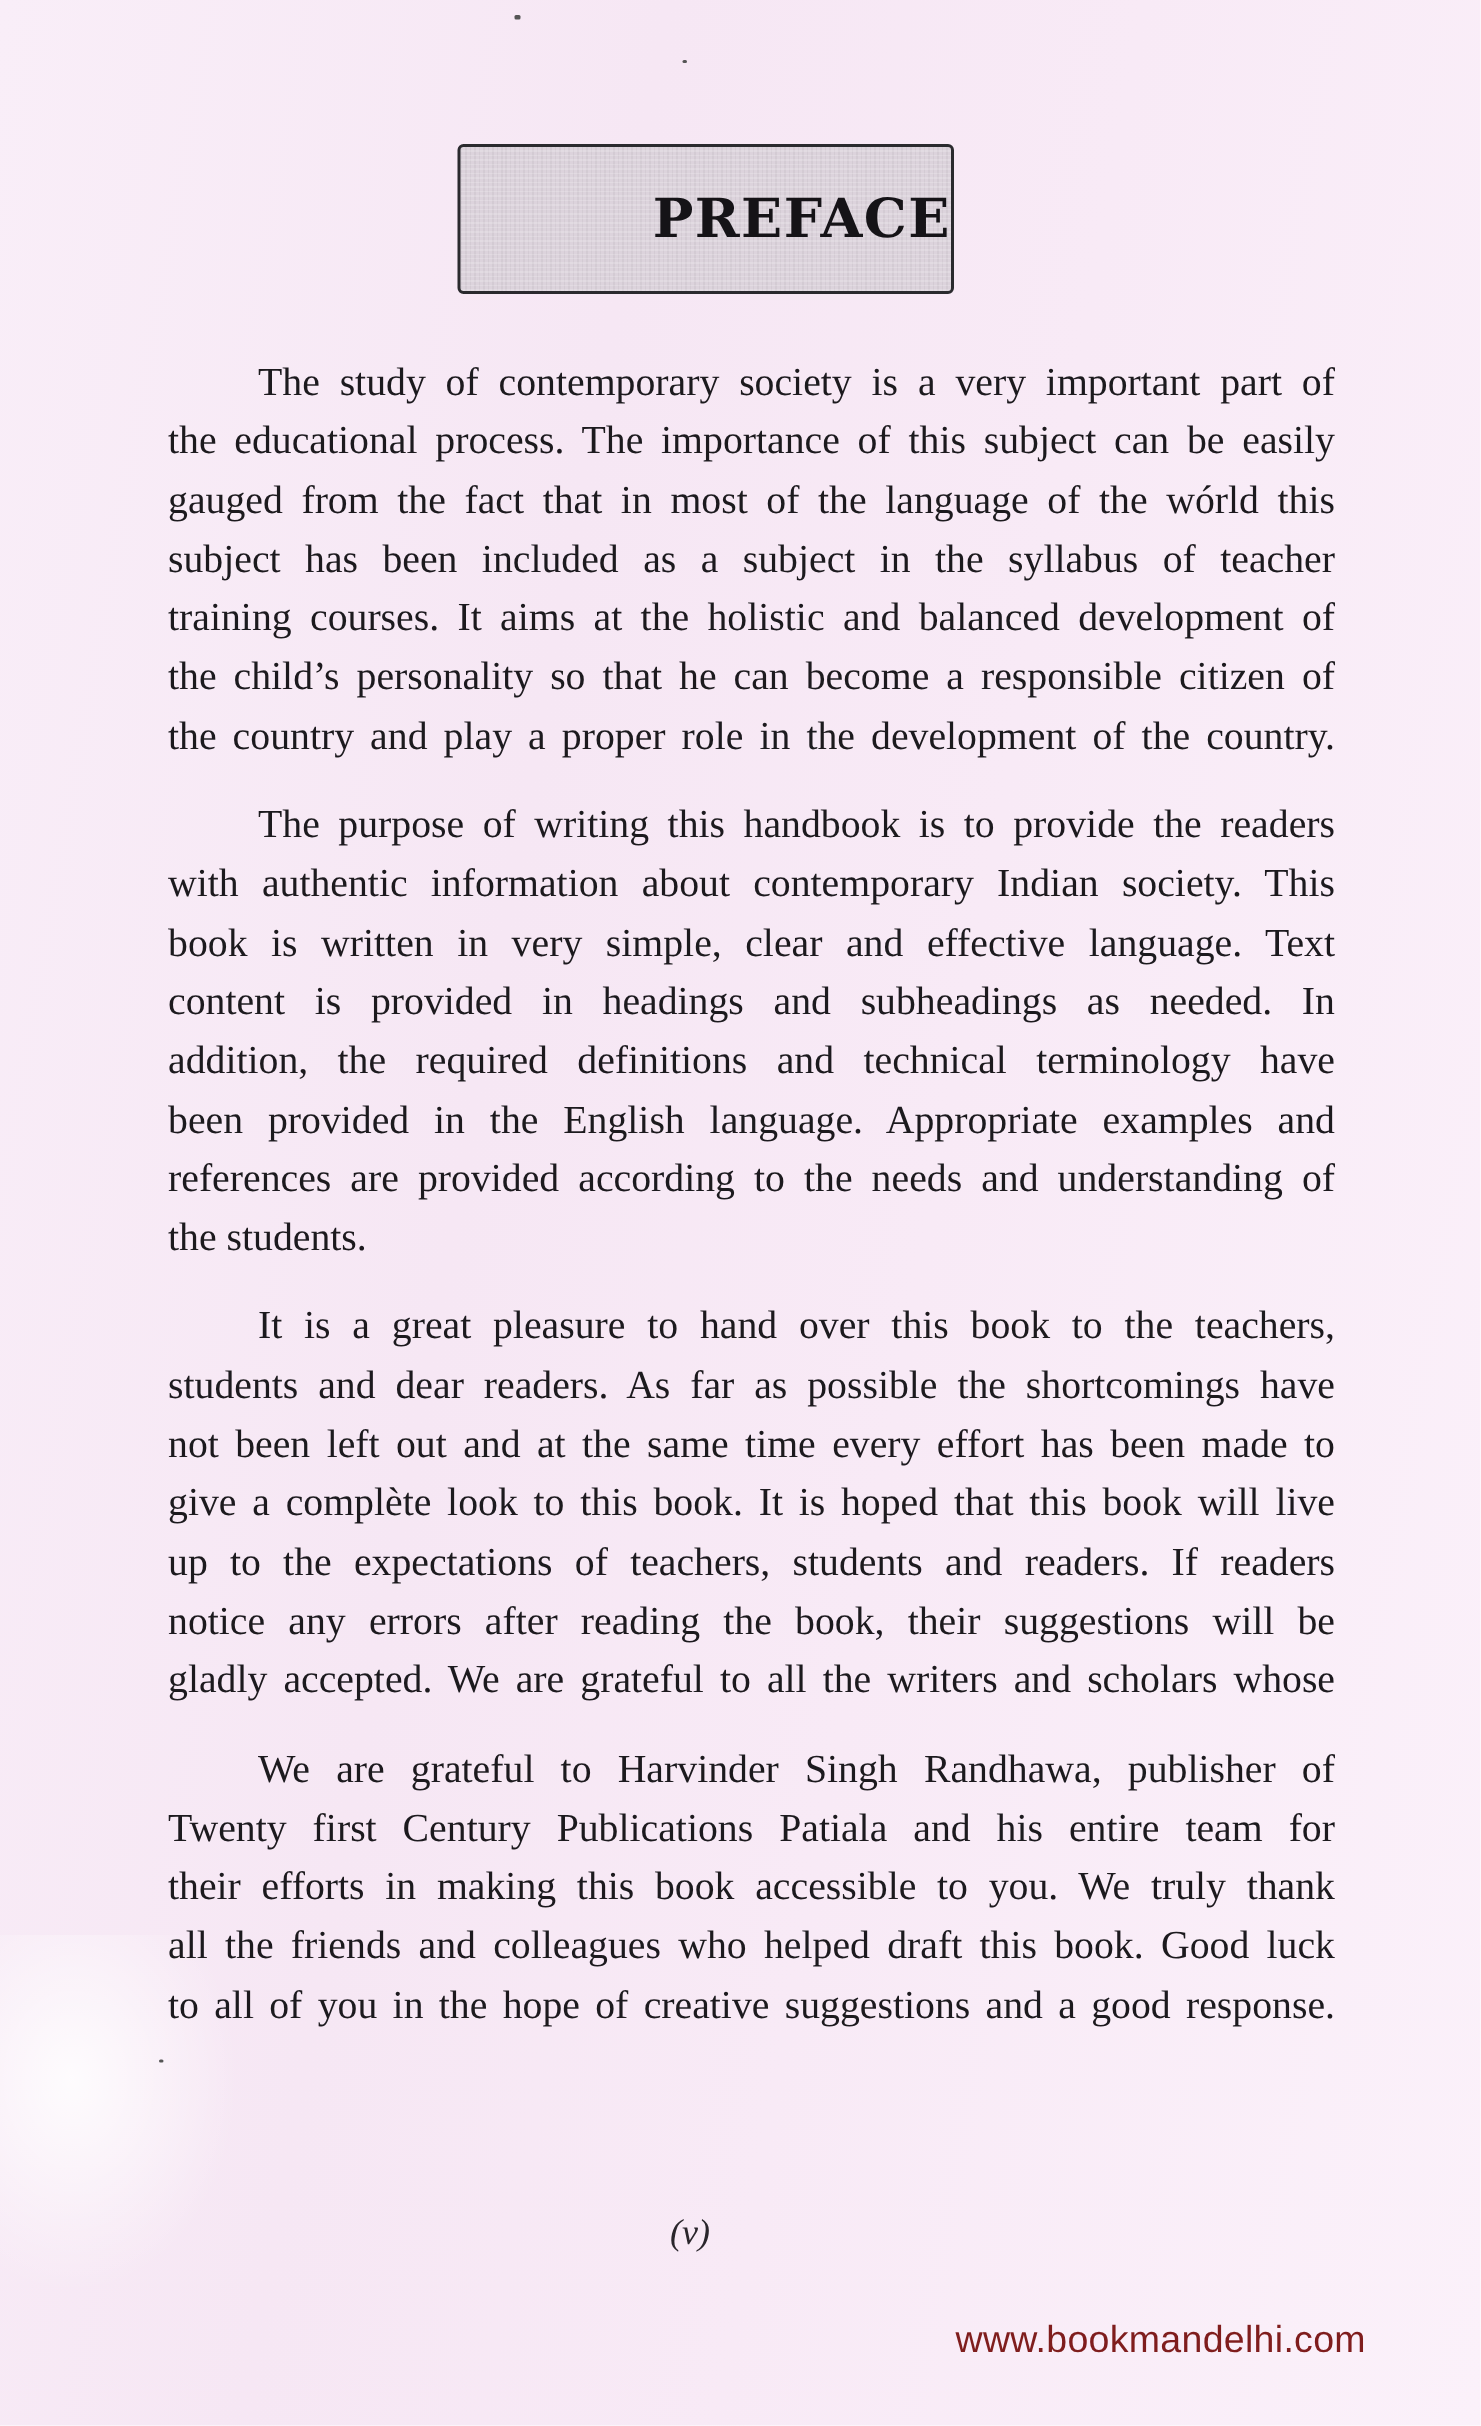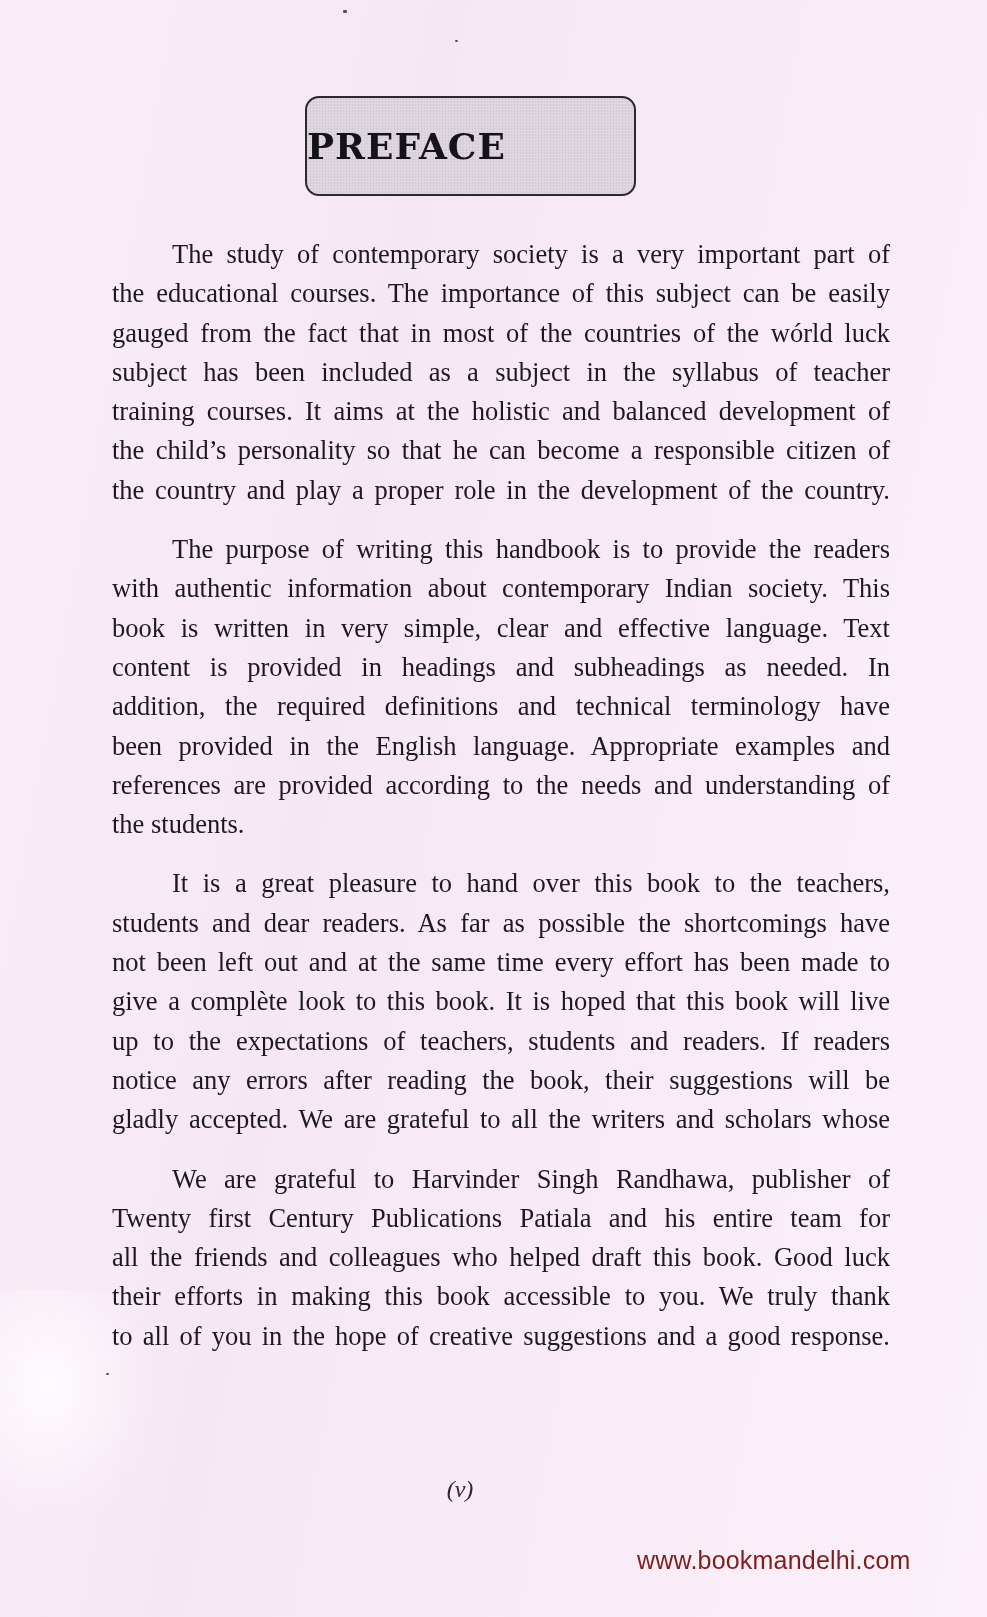--- a/index.html
+++ b/index.html
@@ -23,28 +23,28 @@
       pointer-events: none;
     }
     .title-box {
       position: absolute;
       left: 305px;
       top: 96px;
       width: 331px;
       height: 100px;
       box-sizing: border-box;
       border: 2px solid #2a2a2e;
-      border-radius: 14px;
+      border-radius: 4px;
       background: #dcd3dc;
       background-image:
         repeating-linear-gradient(0deg, rgba(255,255,255,0.18) 0 1px, rgba(0,0,0,0) 1px 3px),
         repeating-linear-gradient(90deg, rgba(0,0,0,0.04) 0 1px, rgba(0,0,0,0) 1px 3px);
       display: flex;
       align-items: center;
-      justify-content: flex-start;
+      justify-content: flex-end;
     }
     .title-text {
       font-family: "DejaVu Serif", "Liberation Serif", serif;
       font-weight: bold;
       font-size: 36px;
       letter-spacing: 1px;
       color: #151317;
     }
     .body-text {
       position: absolute;
@@ -111,22 +111,22 @@
 <div class="speck" style="left:455px;top:40px;"></div>
 <div class="speck" style="left:106px;top:1373px;"></div>
 
 <div class="title-box">
   <span class="title-text">PREFACE</span>
 </div>
 
 <div class="body-text">
   <div class="para">
     <span class="line first">The study of contemporary society is a very important part of</span>
-    <span class="line">the educational courses. The importance of this subject can be easily</span>
-    <span class="line">gauged from the fact that in most of the countries of the wórld luck</span>
+    <span class="line">the educational process. The importance of this subject can be easily</span>
+    <span class="line">gauged from the fact that in most of the language of the wórld this</span>
     <span class="line">subject has been included as a subject in the syllabus of teacher</span>
     <span class="line">training courses. It aims at the holistic and balanced development of</span>
     <span class="line">the child’s personality so that he can become a responsible citizen of</span>
     <span class="line">the country and play a proper role in the development of the country.</span>
   </div>
   <div class="para">
     <span class="line first">The purpose of writing this handbook is to provide the readers</span>
     <span class="line">with authentic information about contemporary Indian society. This</span>
     <span class="line">book is written in very simple, clear and effective language. Text</span>
     <span class="line">content is provided in headings and subheadings as needed. In</span>
@@ -140,20 +140,20 @@
     <span class="line">students and dear readers. As far as possible the shortcomings have</span>
     <span class="line">not been left out and at the same time every effort has been made to</span>
     <span class="line">give a complète look to this book. It is hoped that this book will live</span>
     <span class="line">up to the expectations of teachers, students and readers. If readers</span>
     <span class="line">notice any errors after reading the book, their suggestions will be</span>
     <span class="line">gladly accepted. We are grateful to all the writers and scholars whose</span>
   </div>
   <div class="para">
     <span class="line first">We are grateful to Harvinder Singh Randhawa, publisher of</span>
     <span class="line">Twenty first Century Publications Patiala and his entire team for</span>
+    <span class="line">their efforts in making this book accessible to you. We truly thank</span>
     <span class="line">all the friends and colleagues who helped draft this book. Good luck</span>
-    <span class="line">their efforts in making this book accessible to you. We truly thank</span>
     <span class="line">to all of you in the hope of creative suggestions and a good response.</span>
   </div>
 </div>
 
 <div class="page-number">(v)</div>
 <div class="watermark">www.bookmandelhi.com</div>
 
 </body></html>

